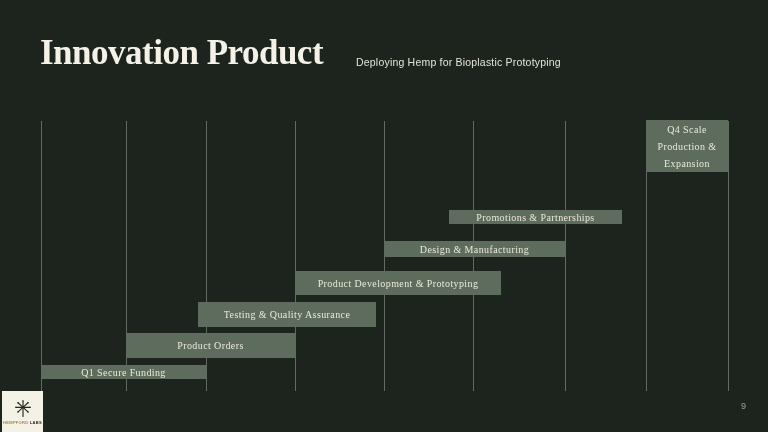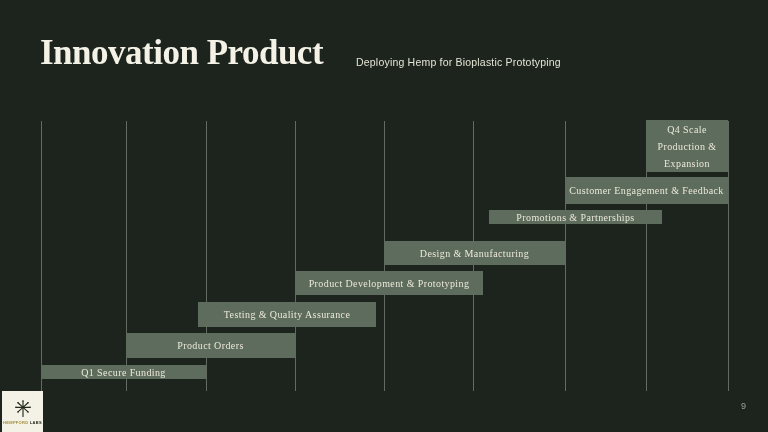--- a/index.html
+++ b/index.html
@@ -94,24 +94,23 @@
       <div class="gridline" style="left: 206px; top: 121px; height: 270px;"></div>
       <div class="gridline" style="left: 295px; top: 121px; height: 270px;"></div>
       <div class="gridline" style="left: 384px; top: 121px; height: 270px;"></div>
       <div class="gridline" style="left: 473px; top: 121px; height: 270px;"></div>
       <div class="gridline" style="left: 565px; top: 121px; height: 270px;"></div>
       <div class="gridline" style="left: 646px; top: 121px; height: 270px;"></div>
       <div class="gridline" style="left: 728px; top: 121px; height: 270px;"></div>
       <div class="task-bar" style="left: 41px; width: 165px; top: 365px; height: 14px;">Q1 Secure Funding</div>
       <div class="task-bar" style="left: 126px; width: 169px; top: 333px; height: 25px;">Product Orders</div>
       <div class="task-bar" style="left: 198px; width: 178px; top: 302px; height: 25px;">Testing &amp; Quality Assurance</div>
-      <div class="task-bar" style="left: 295px; width: 188px; top: 271px; height: 24px;">Product Development &amp; Prototyping</div>
-      <div class="task-bar" style="left: 384px; width: 181px; top: 241px; height: 24px;">Design &amp; Manufacturing</div>
-      <div class="task-bar" style="left: 489px; width: 173px; top: 210px; height: 14px;">Promotions &amp; Partnerships</div>
-      <div class="task-bar" style="left: 565px; width: 163px; top: 177px; height: 27px;">Customer Engagement &amp; Feedback</div>
+      <div class="task-bar" style="left: 295px; width: 206px; top: 271px; height: 24px;">Product Development &amp; Prototyping</div>
+      <div class="task-bar" style="left: 384px; width: 181px; top: 241px; height: 16px;">Design &amp; Manufacturing</div>
+      <div class="task-bar" style="left: 449px; width: 173px; top: 210px; height: 14px;">Promotions &amp; Partnerships</div>
       <div class="task-bar" style="left: 646px; width: 82px; top: 120px; height: 52px;">Q4 Scale Production &amp; Expansion</div>
     </div>
 
   <div class="logo">
     <span>
       <svg width="20" height="20" viewBox="0 0 24 24" fill="none" stroke="#262b20" stroke-width="1.4" stroke-linecap="round">
         <line x1="12" y1="10" x2="12" y2="2.5"></line>
         <line x1="12" y1="10" x2="18" y2="4.5"></line>
         <line x1="12" y1="10" x2="20.5" y2="10"></line>
         <line x1="12" y1="10" x2="18" y2="15.5"></line>

